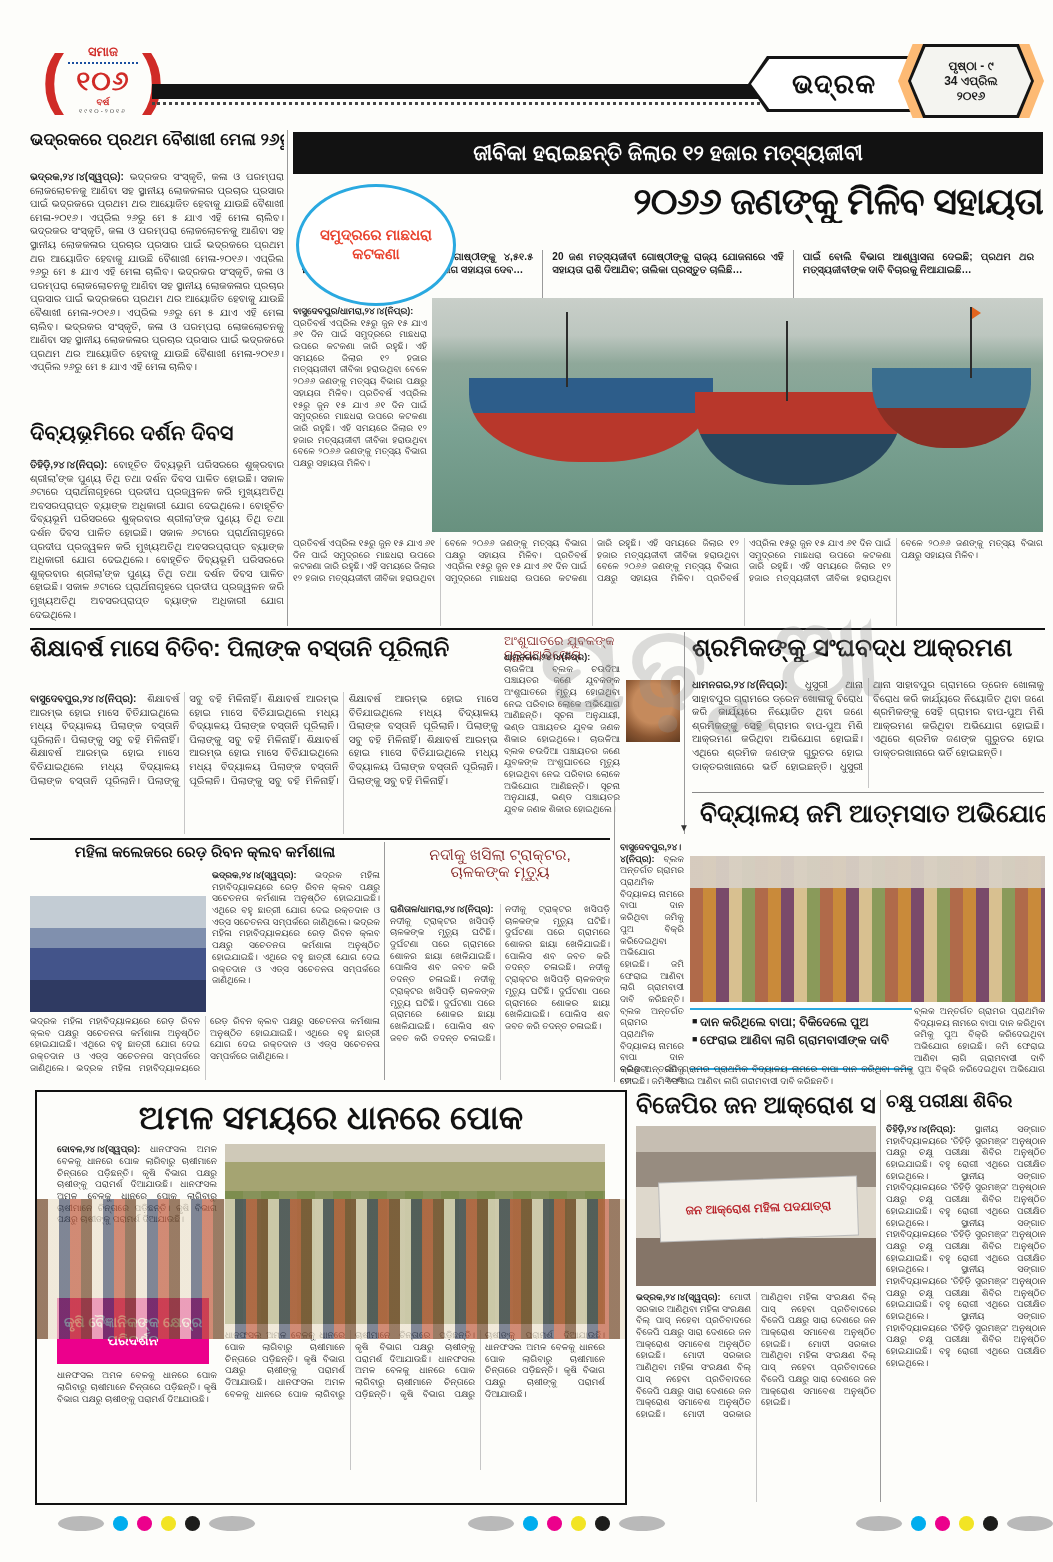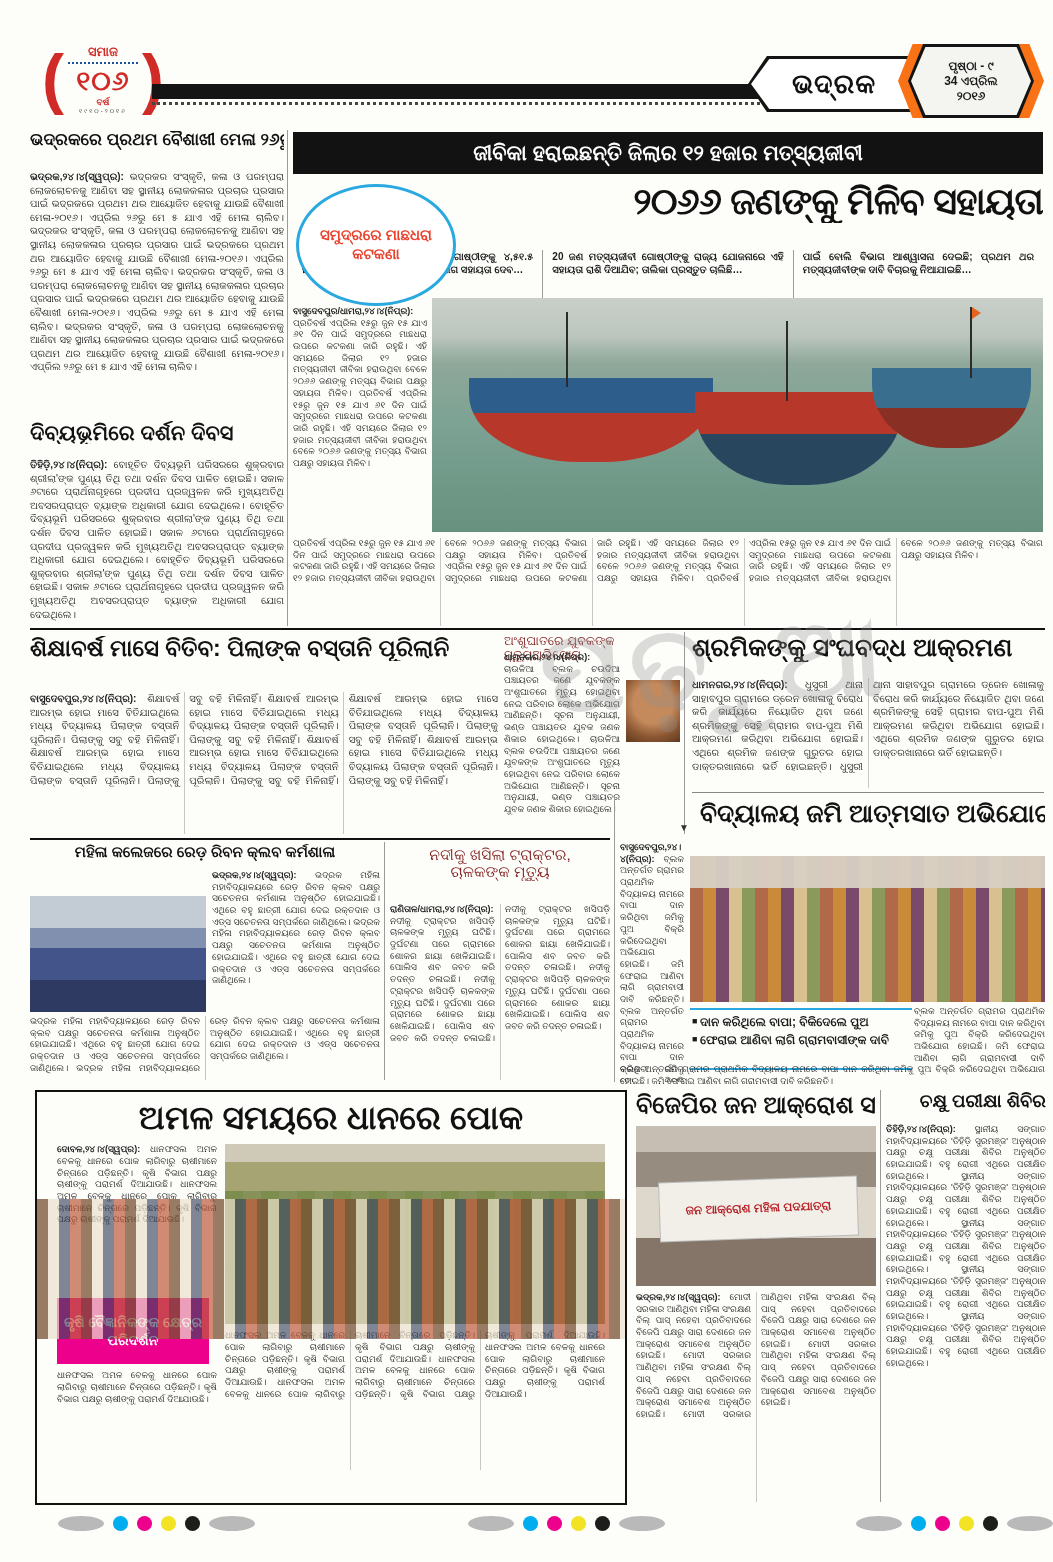--- a/index.html
+++ b/index.html
@@ -36,21 +36,21 @@
   .logo-mid{text-align:center;color:#d02b27;padding:0 4px;}
   .logo-mid .nm{font-size:13px;font-weight:bold;}
   .logo-mid .tg{border-bottom:2px dotted #1b4fa0;width:70px;margin:2px auto;}
   .logo-mid .num{font-size:27px;font-weight:bold;letter-spacing:1px;}
   .logo-mid .yr{font-size:9px;font-weight:bold;}
   .logo-mid .stars{color:#333;font-size:6px;letter-spacing:2px;}
   .ribbon-outer{clip-path:polygon(0 50%,11% 0,100% 0,100% 100%,11% 100%);background:#141414;}
   .ribbon-inner{position:absolute;inset:3px;clip-path:polygon(0 50%,11% 0,100% 0,100% 100%,11% 100%);
     background:#fff;display:flex;align-items:center;justify-content:center;
     font-size:27px;font-weight:bold;color:#111;letter-spacing:1px;}
-  .hexa-red{clip-path:polygon(10% 0,90% 0,100% 50%,90% 100%,10% 100%,0 50%);background:#f97316;}
+  .hexa-red{clip-path:polygon(10% 0,90% 0,100% 50%,90% 100%,10% 100%,0 50%);background:#fdba74;}
   .hexa-blk{position:absolute;left:10px;right:10px;top:0;bottom:0;
     clip-path:polygon(12% 0,88% 0,100% 50%,88% 100%,12% 100%,0 50%);background:#141414;}
   .hexa-wht{position:absolute;left:13px;right:13px;top:3px;bottom:3px;
     clip-path:polygon(12% 0,88% 0,100% 50%,88% 100%,12% 100%,0 50%);background:#f4f4f0;
     display:flex;flex-direction:column;align-items:center;justify-content:center;line-height:1.25;}
   .hexa-wht .l1{font-size:12px;font-weight:bold;}
   .hexa-wht .l2{font-size:12px;font-weight:bold;}
   
   .ph-boats{background:linear-gradient(180deg,#c9cfc9 0%,#bcc6bf 16%,#8fa89a 28%,#7ba293 55%,#68917f 100%);overflow:hidden;}
   .boat{position:absolute;border-radius:0 0 45% 45%/0 0 80% 80%;}
@@ -252,21 +252,21 @@
   <div class="abs ph-rally" style="left:636px;top:1126px;width:240px;height:160px;">
     <div class="rally-banner">ଜନ ଆକ୍ରୋଶ ମହିଳା ପଦଯାତ୍ରା</div>
   </div>
   <div class="abs body-sm cols2" style="left:636px;top:1292px;width:240px;height:210px;">
     <span class="dl">ଭଦ୍ରକ,୨୪।୪(ସ୍ୱପ୍ର):</span>
     <span>ମୋଦୀ ସରକାର ଆଣିଥିବା ମହିଳା ସଂରକ୍ଷଣ ବିଲ୍ ପାସ୍ ନହେବା ପ୍ରତିବାଦରେ ବିଜେପି ପକ୍ଷରୁ ସାରା ଦେଶରେ ଜନ ଆକ୍ରୋଶ ସମାବେଶ ଅନୁଷ୍ଠିତ ହୋଇଛି। ମୋଦୀ ସରକାର ଆଣିଥିବା ମହିଳା ସଂରକ୍ଷଣ ବିଲ୍ ପାସ୍ ନହେବା ପ୍ରତିବାଦରେ ବିଜେପି ପକ୍ଷରୁ ସାରା ଦେଶରେ ଜନ ଆକ୍ରୋଶ ସମାବେଶ ଅନୁଷ୍ଠିତ ହୋଇଛି। ମୋଦୀ ସରକାର ଆଣିଥିବା ମହିଳା ସଂରକ୍ଷଣ ବିଲ୍ ପାସ୍ ନହେବା ପ୍ରତିବାଦରେ ବିଜେପି ପକ୍ଷରୁ ସାରା ଦେଶରେ ଜନ ଆକ୍ରୋଶ ସମାବେଶ ଅନୁଷ୍ଠିତ ହୋଇଛି। ମୋଦୀ ସରକାର ଆଣିଥିବା ମହିଳା ସଂରକ୍ଷଣ ବିଲ୍ ପାସ୍ ନହେବା ପ୍ରତିବାଦରେ ବିଜେପି ପକ୍ଷରୁ ସାରା ଦେଶରେ ଜନ ଆକ୍ରୋଶ ସମାବେଶ ଅନୁଷ୍ଠିତ ହୋଇଛି।</span>
   </div>
 
   <div class="abs vrule" style="left:880px;top:1090px;height:412px;"></div>
 
-  <div class="abs hl" style="left:886px;top:1092px;width:160px;font-size:18px;text-align:right;">ଚକ୍ଷୁ ପରୀକ୍ଷା ଶିବିର</div>
+  <div class="abs hl" style="left:886px;top:1092px;width:160px;font-size:18px;">ଚକ୍ଷୁ ପରୀକ୍ଷା ଶିବିର</div>
   <div class="abs body-sm" style="left:886px;top:1124px;width:160px;height:378px;">
     <span class="dl">ତିହିଡ଼ି,୨୪।୪(ନିପ୍ର):</span>
     <span>ସ୍ଥାନୀୟ ସଙ୍ଗାତ ମହାବିଦ୍ୟାଳୟରେ 'ତିହିଡ଼ି ସୁରମଞ୍ଜ' ଅନୁଷ୍ଠାନ ପକ୍ଷରୁ ଚକ୍ଷୁ ପରୀକ୍ଷା ଶିବିର ଅନୁଷ୍ଠିତ ହୋଇଯାଇଛି। ବହୁ ରୋଗୀ ଏଥିରେ ପରୀକ୍ଷିତ ହୋଇଥିଲେ। ସ୍ଥାନୀୟ ସଙ୍ଗାତ ମହାବିଦ୍ୟାଳୟରେ 'ତିହିଡ଼ି ସୁରମଞ୍ଜ' ଅନୁଷ୍ଠାନ ପକ୍ଷରୁ ଚକ୍ଷୁ ପରୀକ୍ଷା ଶିବିର ଅନୁଷ୍ଠିତ ହୋଇଯାଇଛି। ବହୁ ରୋଗୀ ଏଥିରେ ପରୀକ୍ଷିତ ହୋଇଥିଲେ। ସ୍ଥାନୀୟ ସଙ୍ଗାତ ମହାବିଦ୍ୟାଳୟରେ 'ତିହିଡ଼ି ସୁରମଞ୍ଜ' ଅନୁଷ୍ଠାନ ପକ୍ଷରୁ ଚକ୍ଷୁ ପରୀକ୍ଷା ଶିବିର ଅନୁଷ୍ଠିତ ହୋଇଯାଇଛି। ବହୁ ରୋଗୀ ଏଥିରେ ପରୀକ୍ଷିତ ହୋଇଥିଲେ। ସ୍ଥାନୀୟ ସଙ୍ଗାତ ମହାବିଦ୍ୟାଳୟରେ 'ତିହିଡ଼ି ସୁରମଞ୍ଜ' ଅନୁଷ୍ଠାନ ପକ୍ଷରୁ ଚକ୍ଷୁ ପରୀକ୍ଷା ଶିବିର ଅନୁଷ୍ଠିତ ହୋଇଯାଇଛି। ବହୁ ରୋଗୀ ଏଥିରେ ପରୀକ୍ଷିତ ହୋଇଥିଲେ। ସ୍ଥାନୀୟ ସଙ୍ଗାତ ମହାବିଦ୍ୟାଳୟରେ 'ତିହିଡ଼ି ସୁରମଞ୍ଜ' ଅନୁଷ୍ଠାନ ପକ୍ଷରୁ ଚକ୍ଷୁ ପରୀକ୍ଷା ଶିବିର ଅନୁଷ୍ଠିତ ହୋଇଯାଇଛି। ବହୁ ରୋଗୀ ଏଥିରେ ପରୀକ୍ଷିତ ହୋଇଥିଲେ।</span>
   </div>
 
   <div class="abs dots" style="left:58px;top:1516px;">
     <div class="blob"></div>
     <div class="dot dot-c"></div>
     <div class="dot dot-m"></div>
     <div class="dot dot-y"></div>

